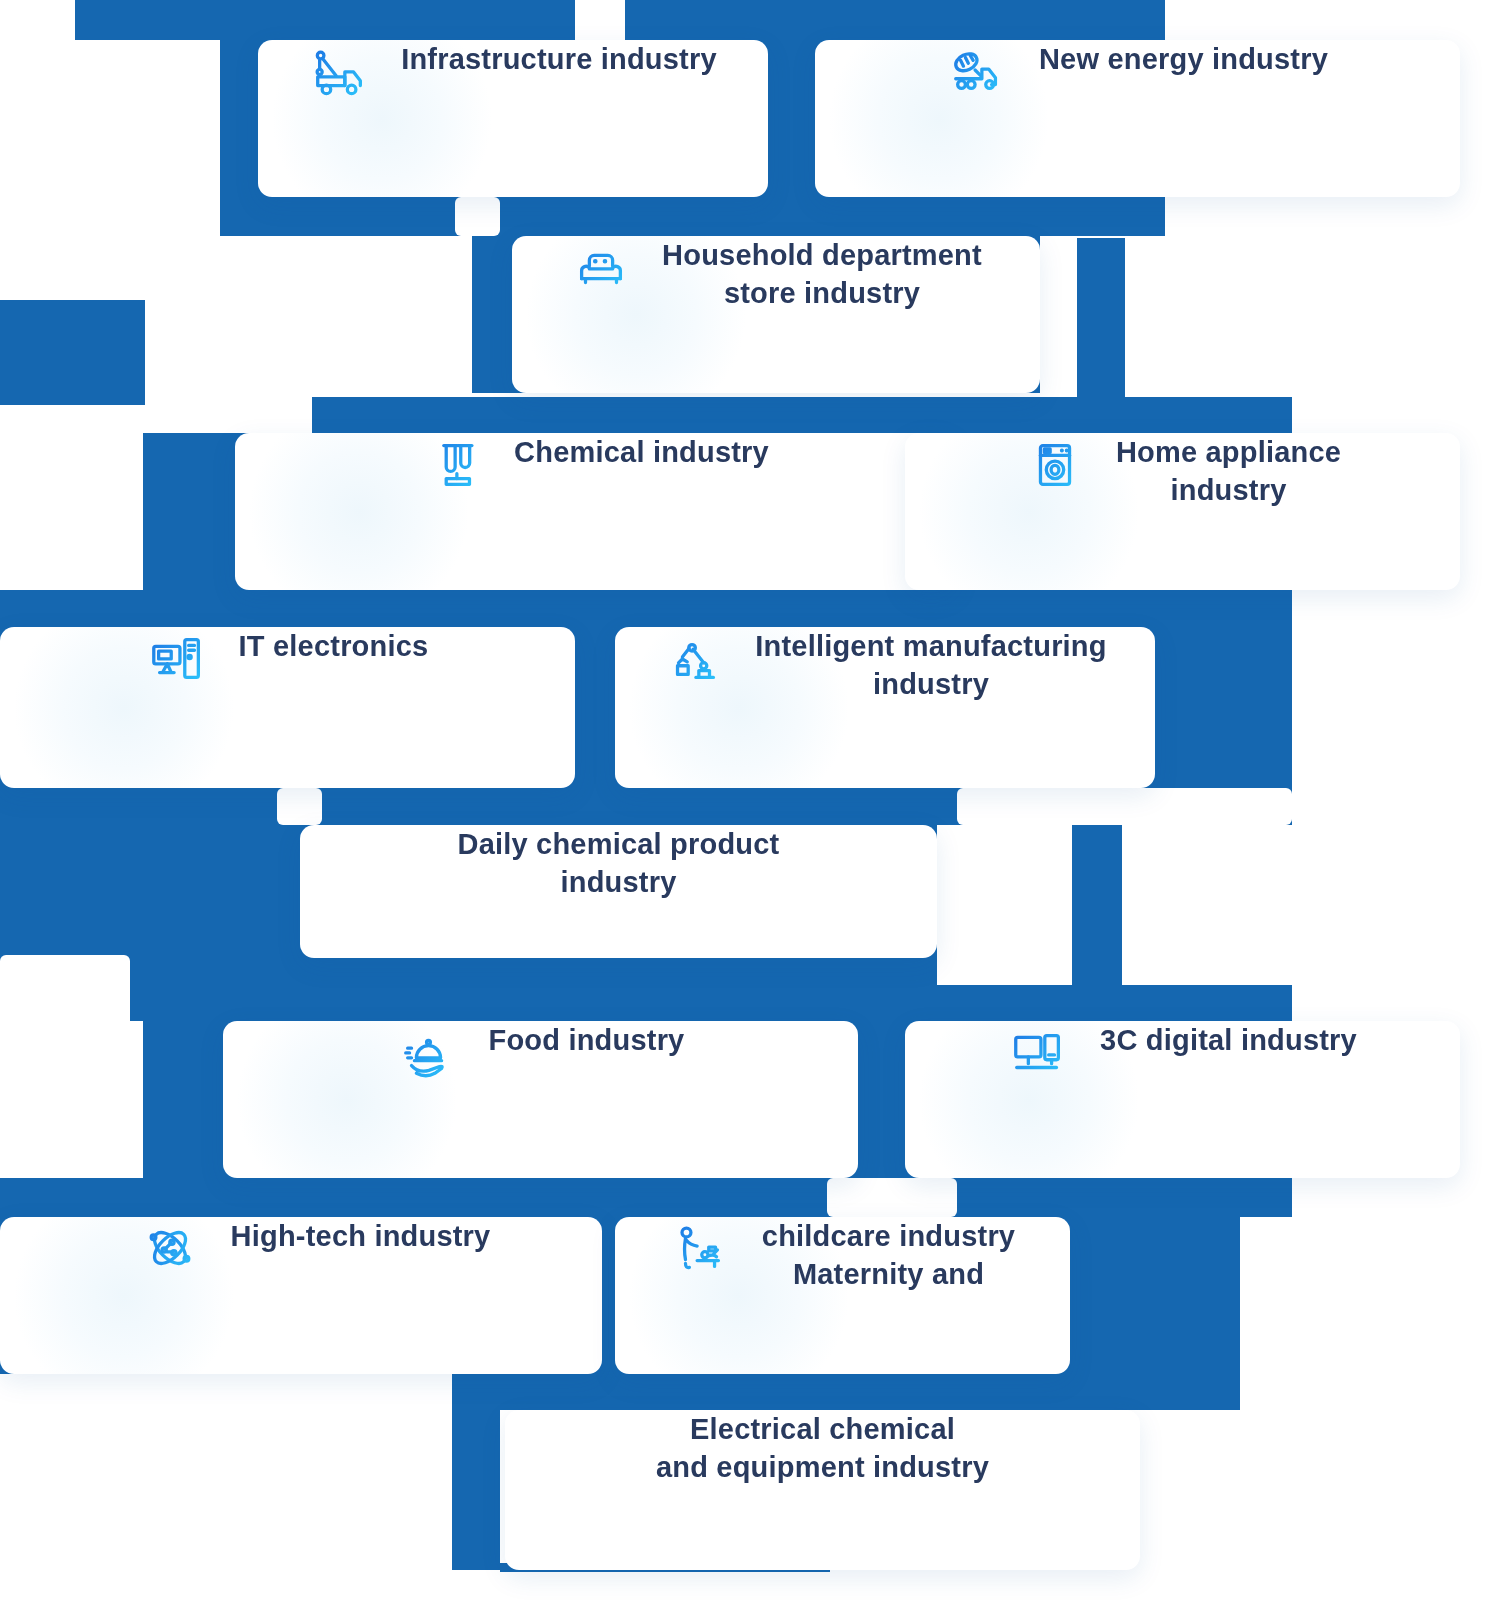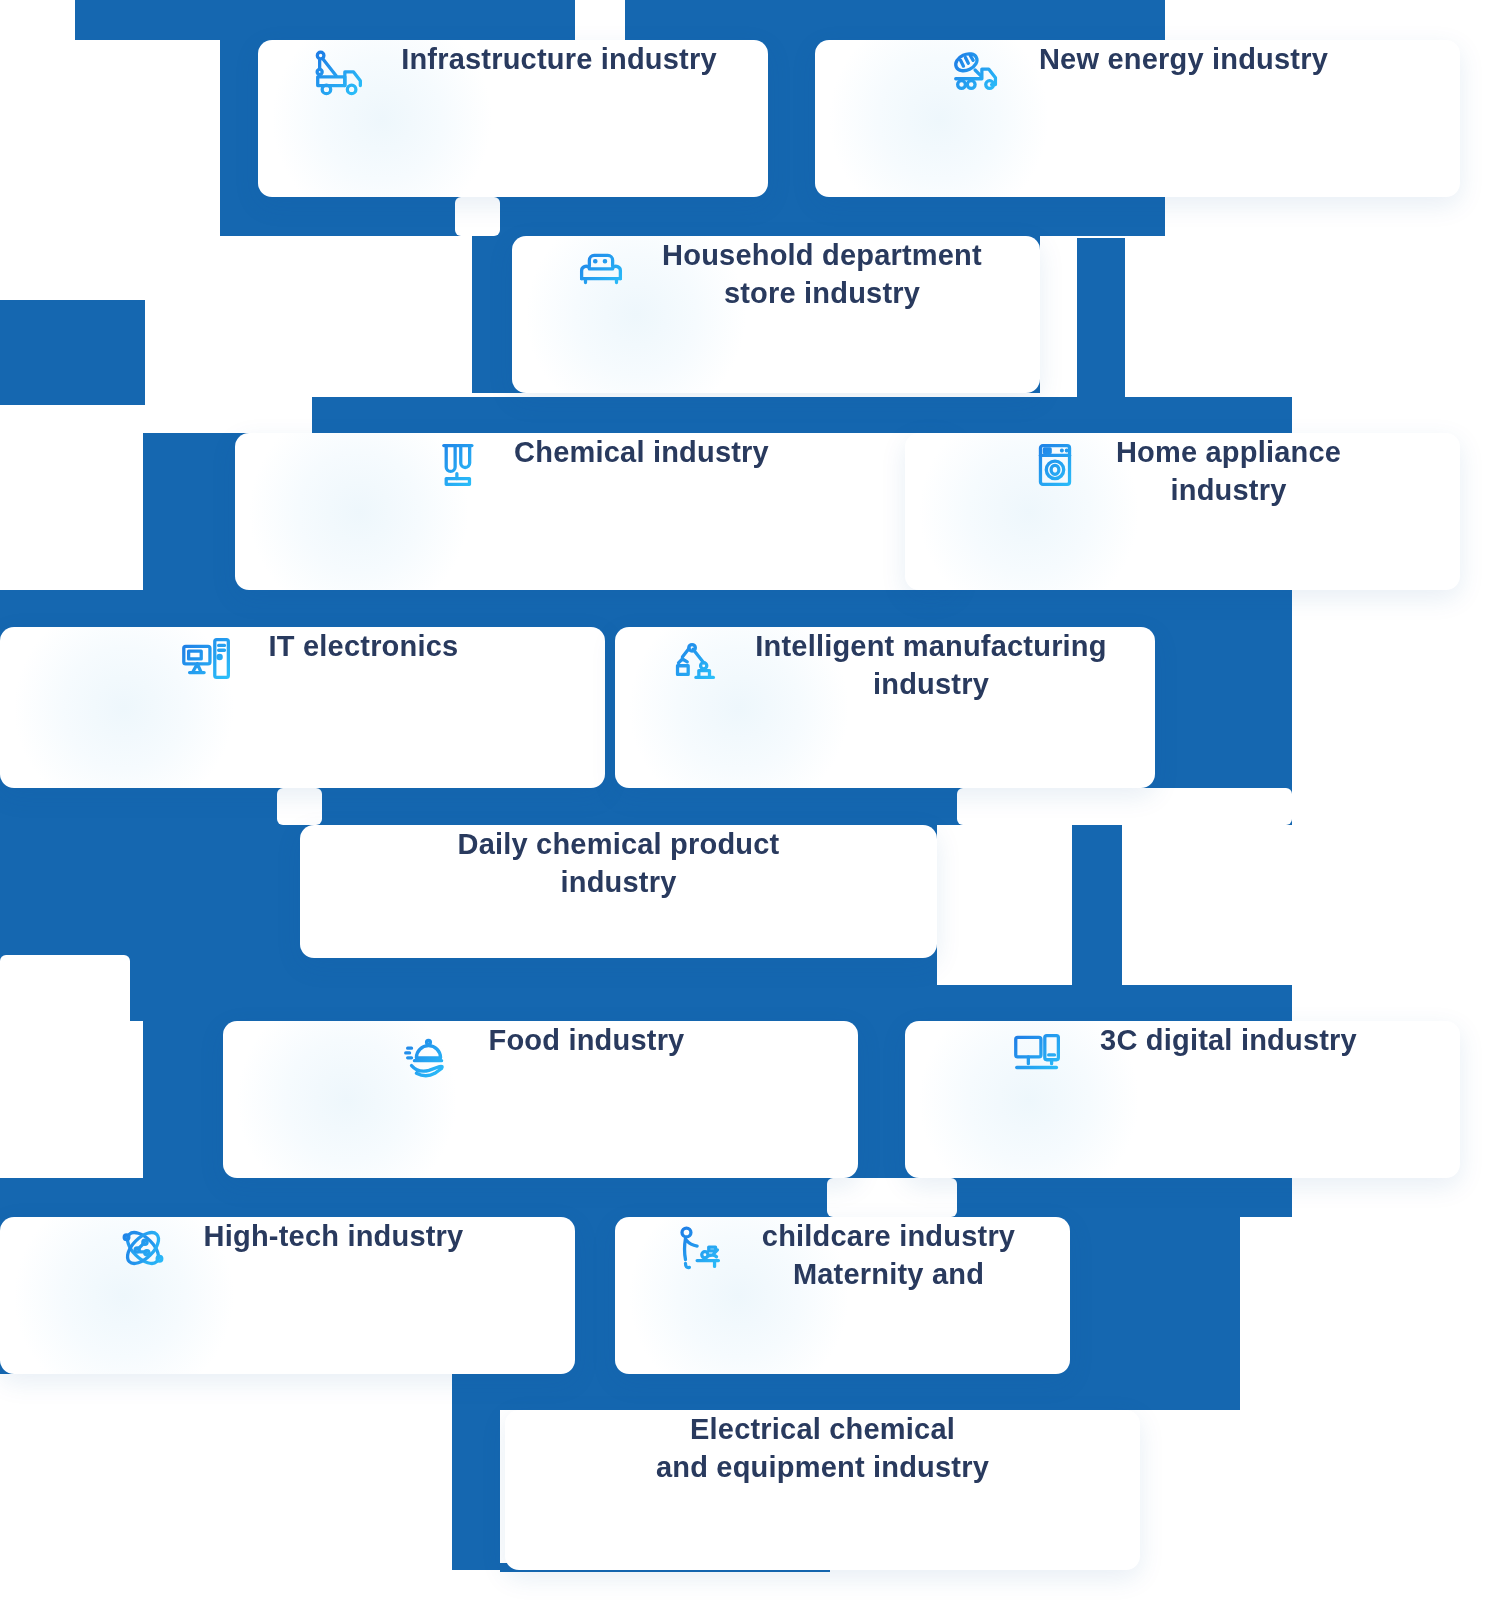--- a/index.html
+++ b/index.html
@@ -190,21 +190,21 @@
               <circle cx="32" cy="38" r="9"></circle>
               <ellipse cx="32" cy="38" rx="4" ry="4.6"></ellipse>
             </g>
           </svg>
         </span>
         <div class="label">
           <div>Home appliance</div>
           <div>industry</div>
         </div>
       </div>
-      <div class="card has-icon" style="left: 0px; top: 627px; width: 575px; height: 161px; padding-left: 30px;">
+      <div class="card has-icon" style="left: 0px; top: 627px; width: 575px; height: 161px;">
         <span class="icon">
           <svg viewBox="0 0 64 64" fill="none">
             <defs>
               <linearGradient id="g6" x1="0" y1="0" x2="64" y2="64" gradientUnits="userSpaceOnUse">
                 <stop offset="0" stop-color="#1B6BE0"></stop>
                 <stop offset="1" stop-color="#2ED1FF"></stop>
               </linearGradient>
             </defs>
             <g stroke="url(#g6)" stroke-width="3.4" stroke-linecap="round" stroke-linejoin="round">
               <rect x="7" y="20" width="27" height="18" rx="2"></rect>
@@ -289,21 +289,21 @@
               <rect x="38" y="15" width="14" height="25" rx="2"></rect>
               <path d="M42 35 h6 M45 40 v4"></path>
               <path d="M9 48 h41"></path>
             </g>
           </svg>
         </span>
         <div class="label">
           <div>3C digital industry</div>
         </div>
       </div>
-      <div class="card has-icon" style="left: 0px; top: 1217px; width: 575px; height: 157px;">
+      <div class="card has-icon" style="left: 0px; top: 1217px; width: 575px; height: 157px; padding-left: 27px;">
         <span class="icon">
           <svg viewBox="0 0 64 64" fill="none">
             <defs>
               <linearGradient id="g10" x1="0" y1="0" x2="64" y2="64" gradientUnits="userSpaceOnUse">
                 <stop offset="0" stop-color="#1B6BE0"></stop>
                 <stop offset="1" stop-color="#2ED1FF"></stop>
               </linearGradient>
             </defs>
             <g stroke="url(#g10)" stroke-width="3.4" stroke-linecap="round" stroke-linejoin="round">
               <ellipse cx="32" cy="32" rx="20" ry="10.5" transform="rotate(45 32 32)"></ellipse>

